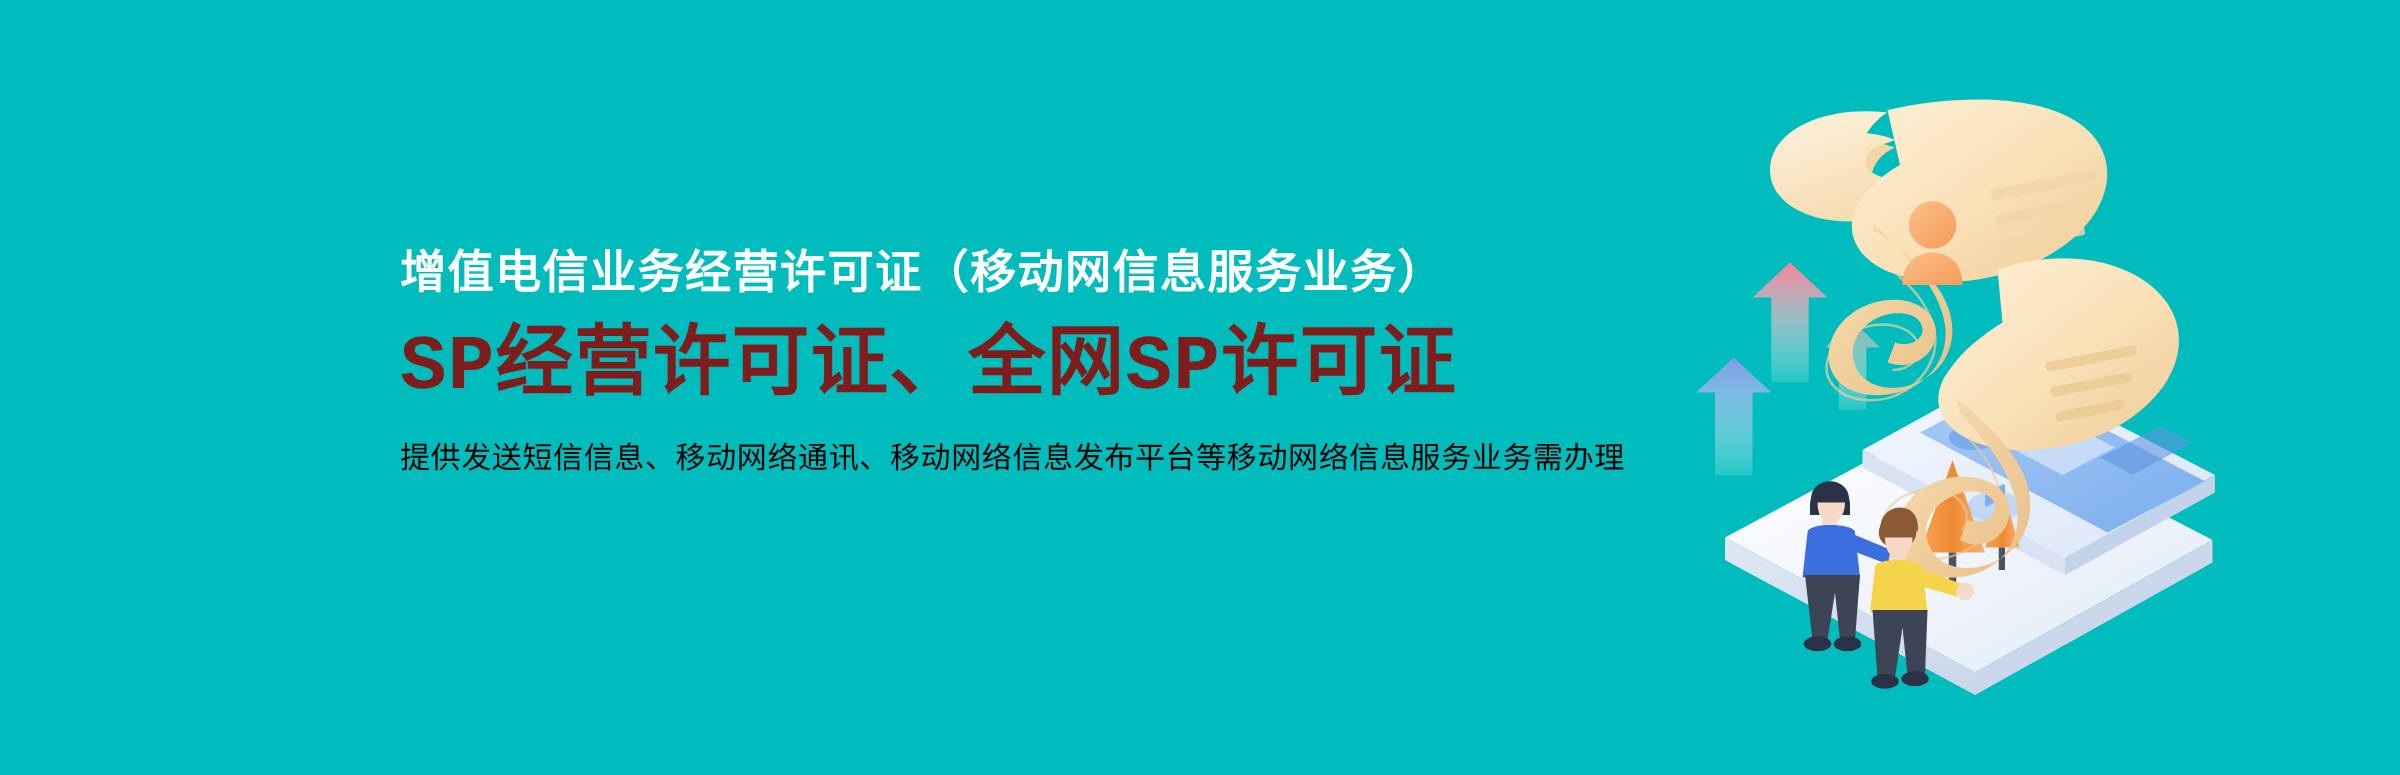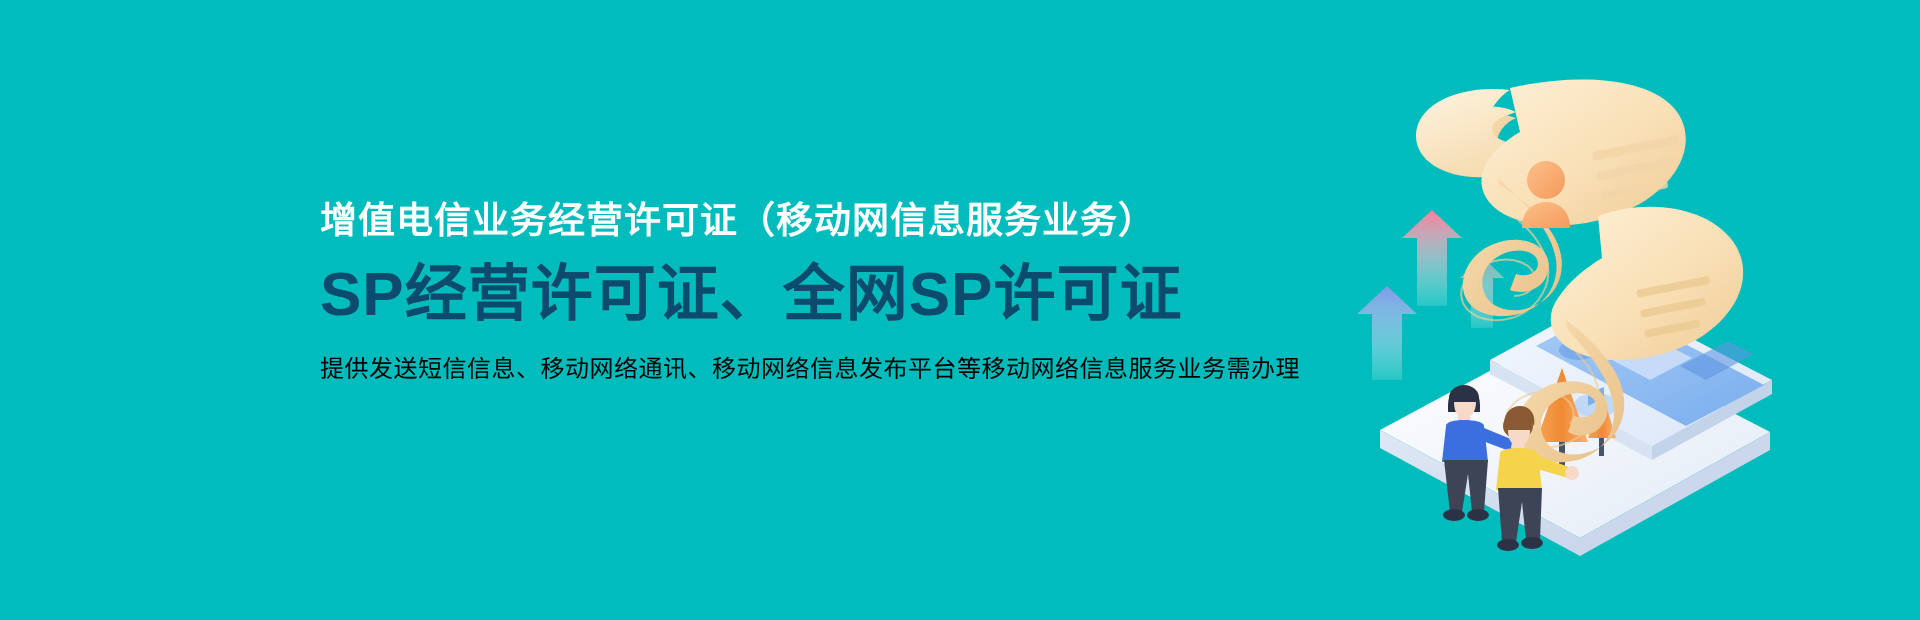--- a/index.html
+++ b/index.html
@@ -7,21 +7,21 @@
     margin: 0;
     padding: 0;
     background: #00bcbc;
   }
   #banner {
     position: relative;
     width: 1920px;
     height: 620px;
     overflow: hidden;
     background: #00bcbc;
-    font-family: Liberation Sans, sans-serif;
+    font-family: Liberation Mono, monospace;
     -webkit-font-smoothing: antialiased;
   }
 
   
   .text-block {
     position: absolute;
     left: 320px;
     top: 196px;
     width: 980px;
   }
@@ -31,21 +31,21 @@
     font-weight: 700;
     color: #ffffff;
     letter-spacing: 1px;
     white-space: nowrap;
   }
   .line-headline {
     margin-top: 10px;
     font-size: 62px;
     line-height: 76px;
     font-weight: 700;
-    color: #0c4a6e;
+    color: #7f1d1d;
     letter-spacing: 1px;
     white-space: nowrap;
   }
   .line-sub {
     margin-top: 20px;
     font-size: 24px;
     line-height: 34px;
     font-weight: 400;
     color: #000000;
     letter-spacing: 0.5px;

